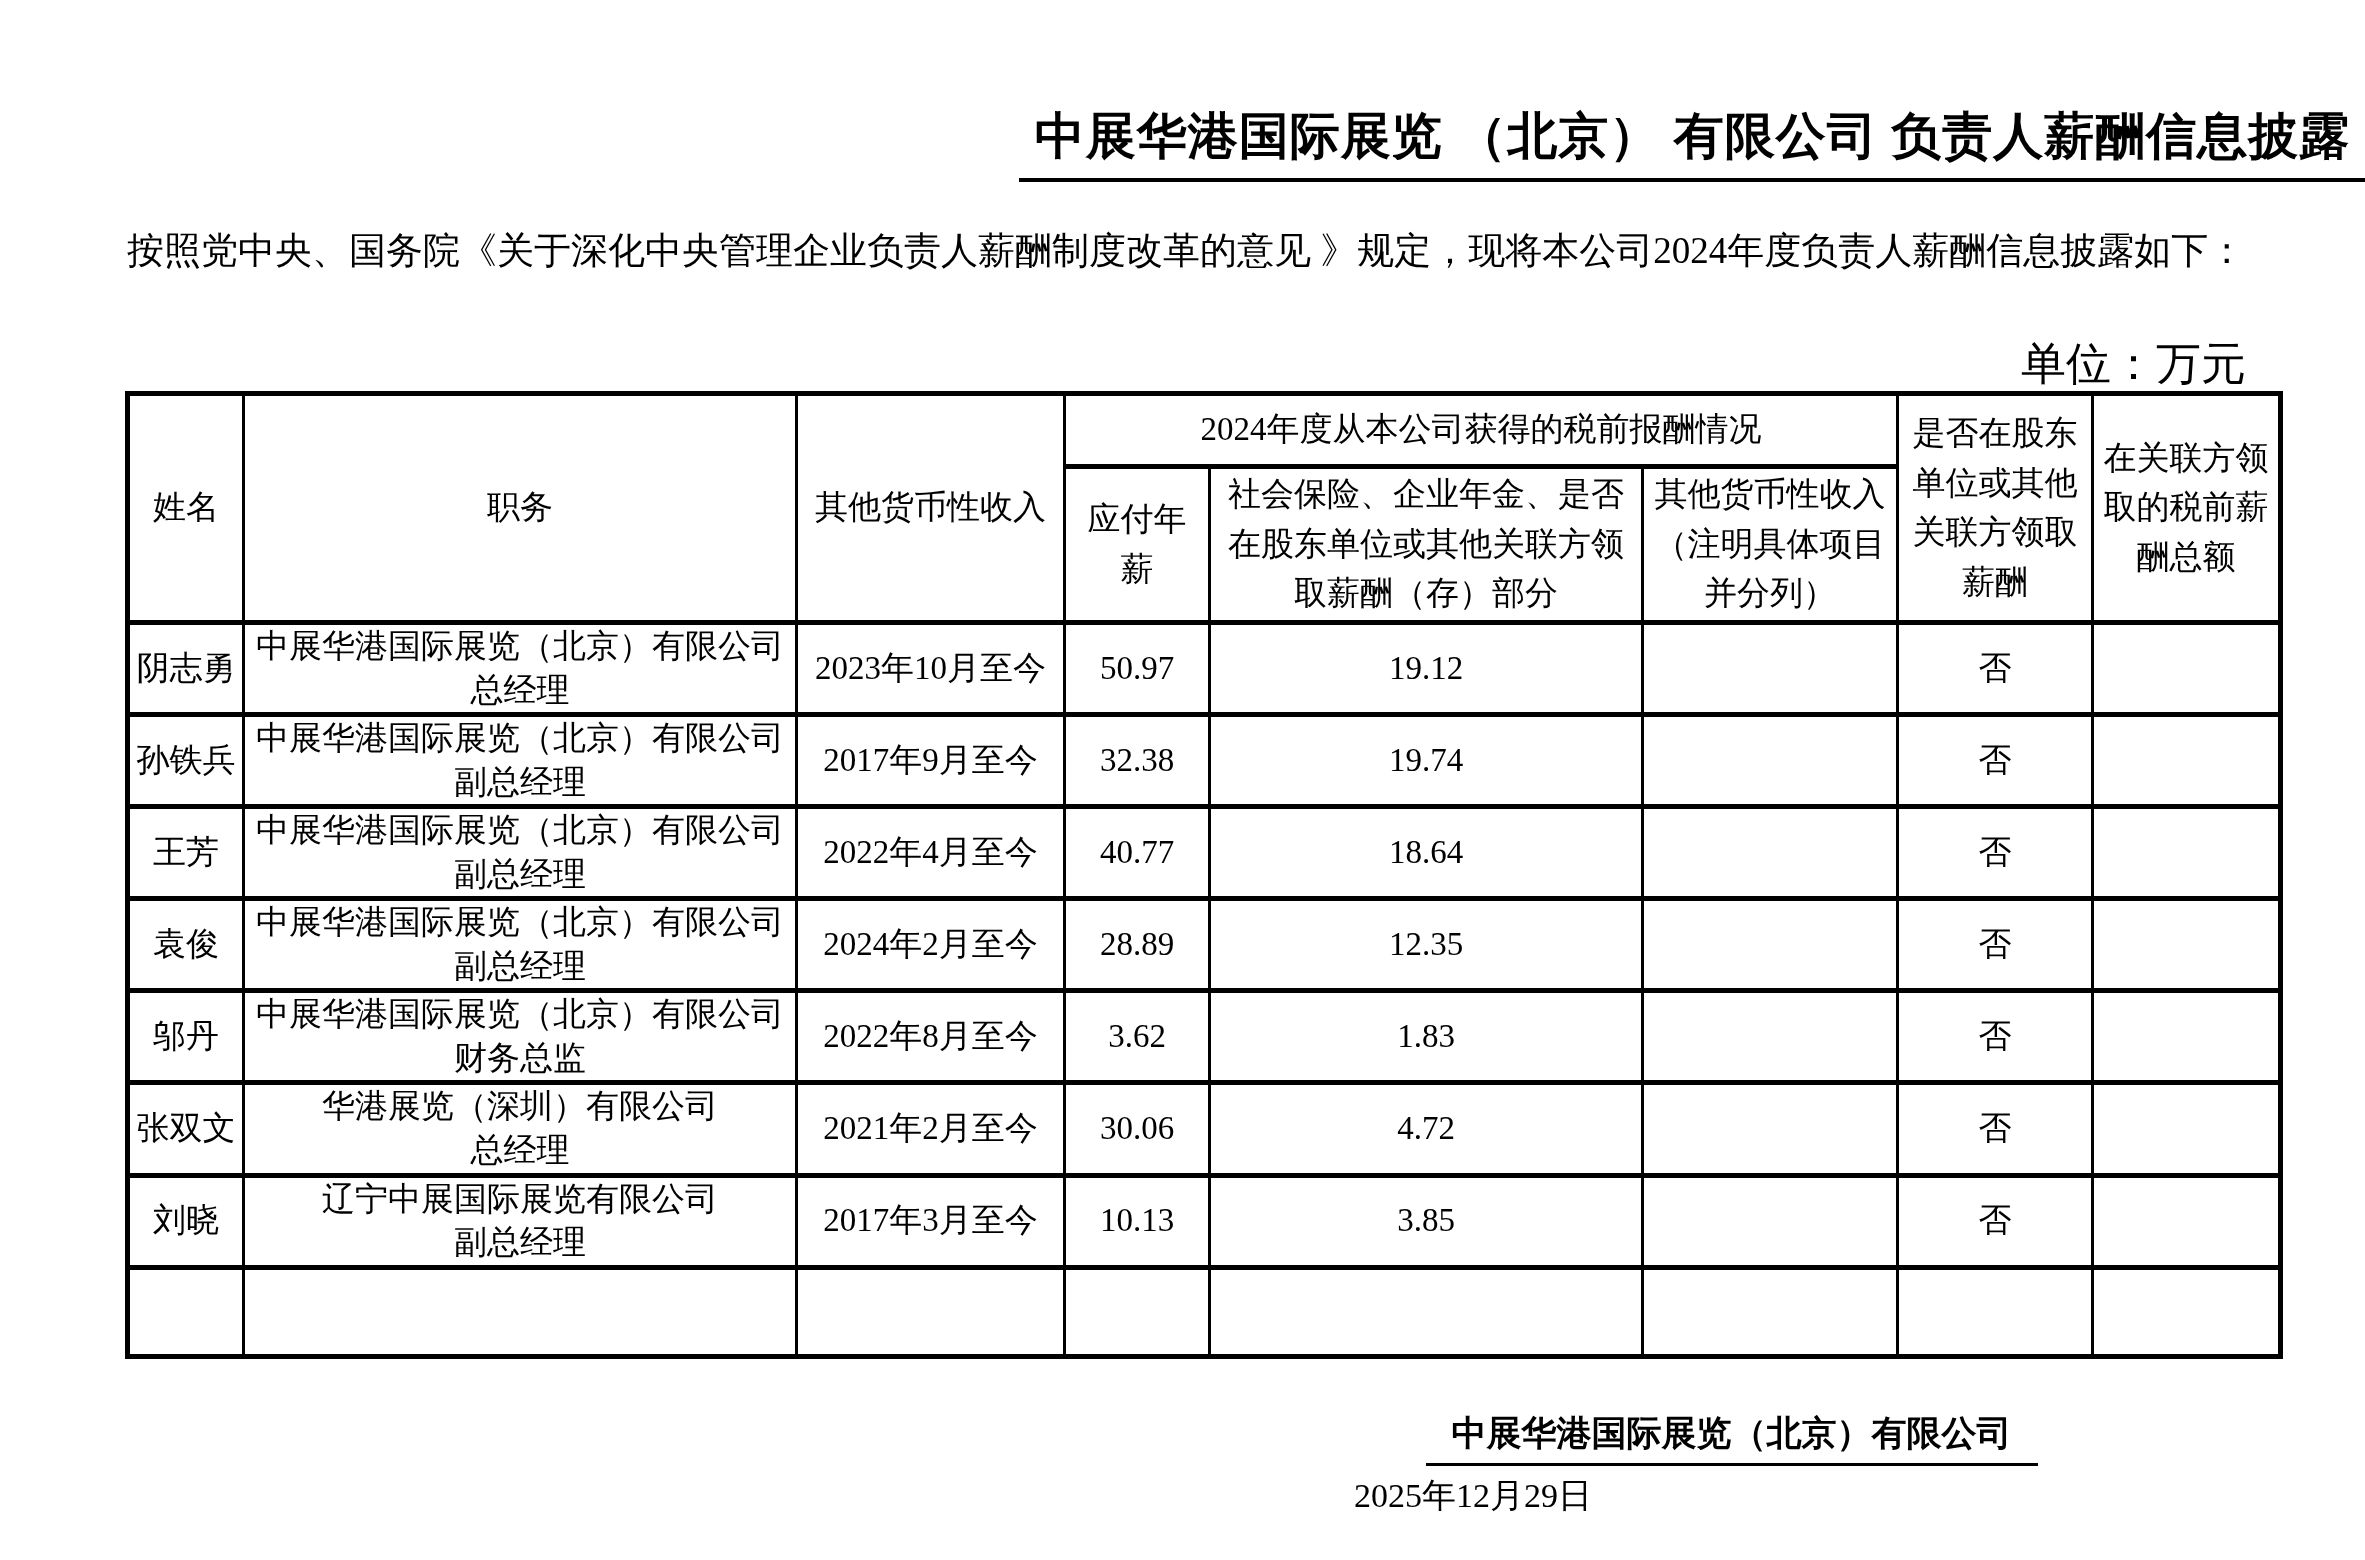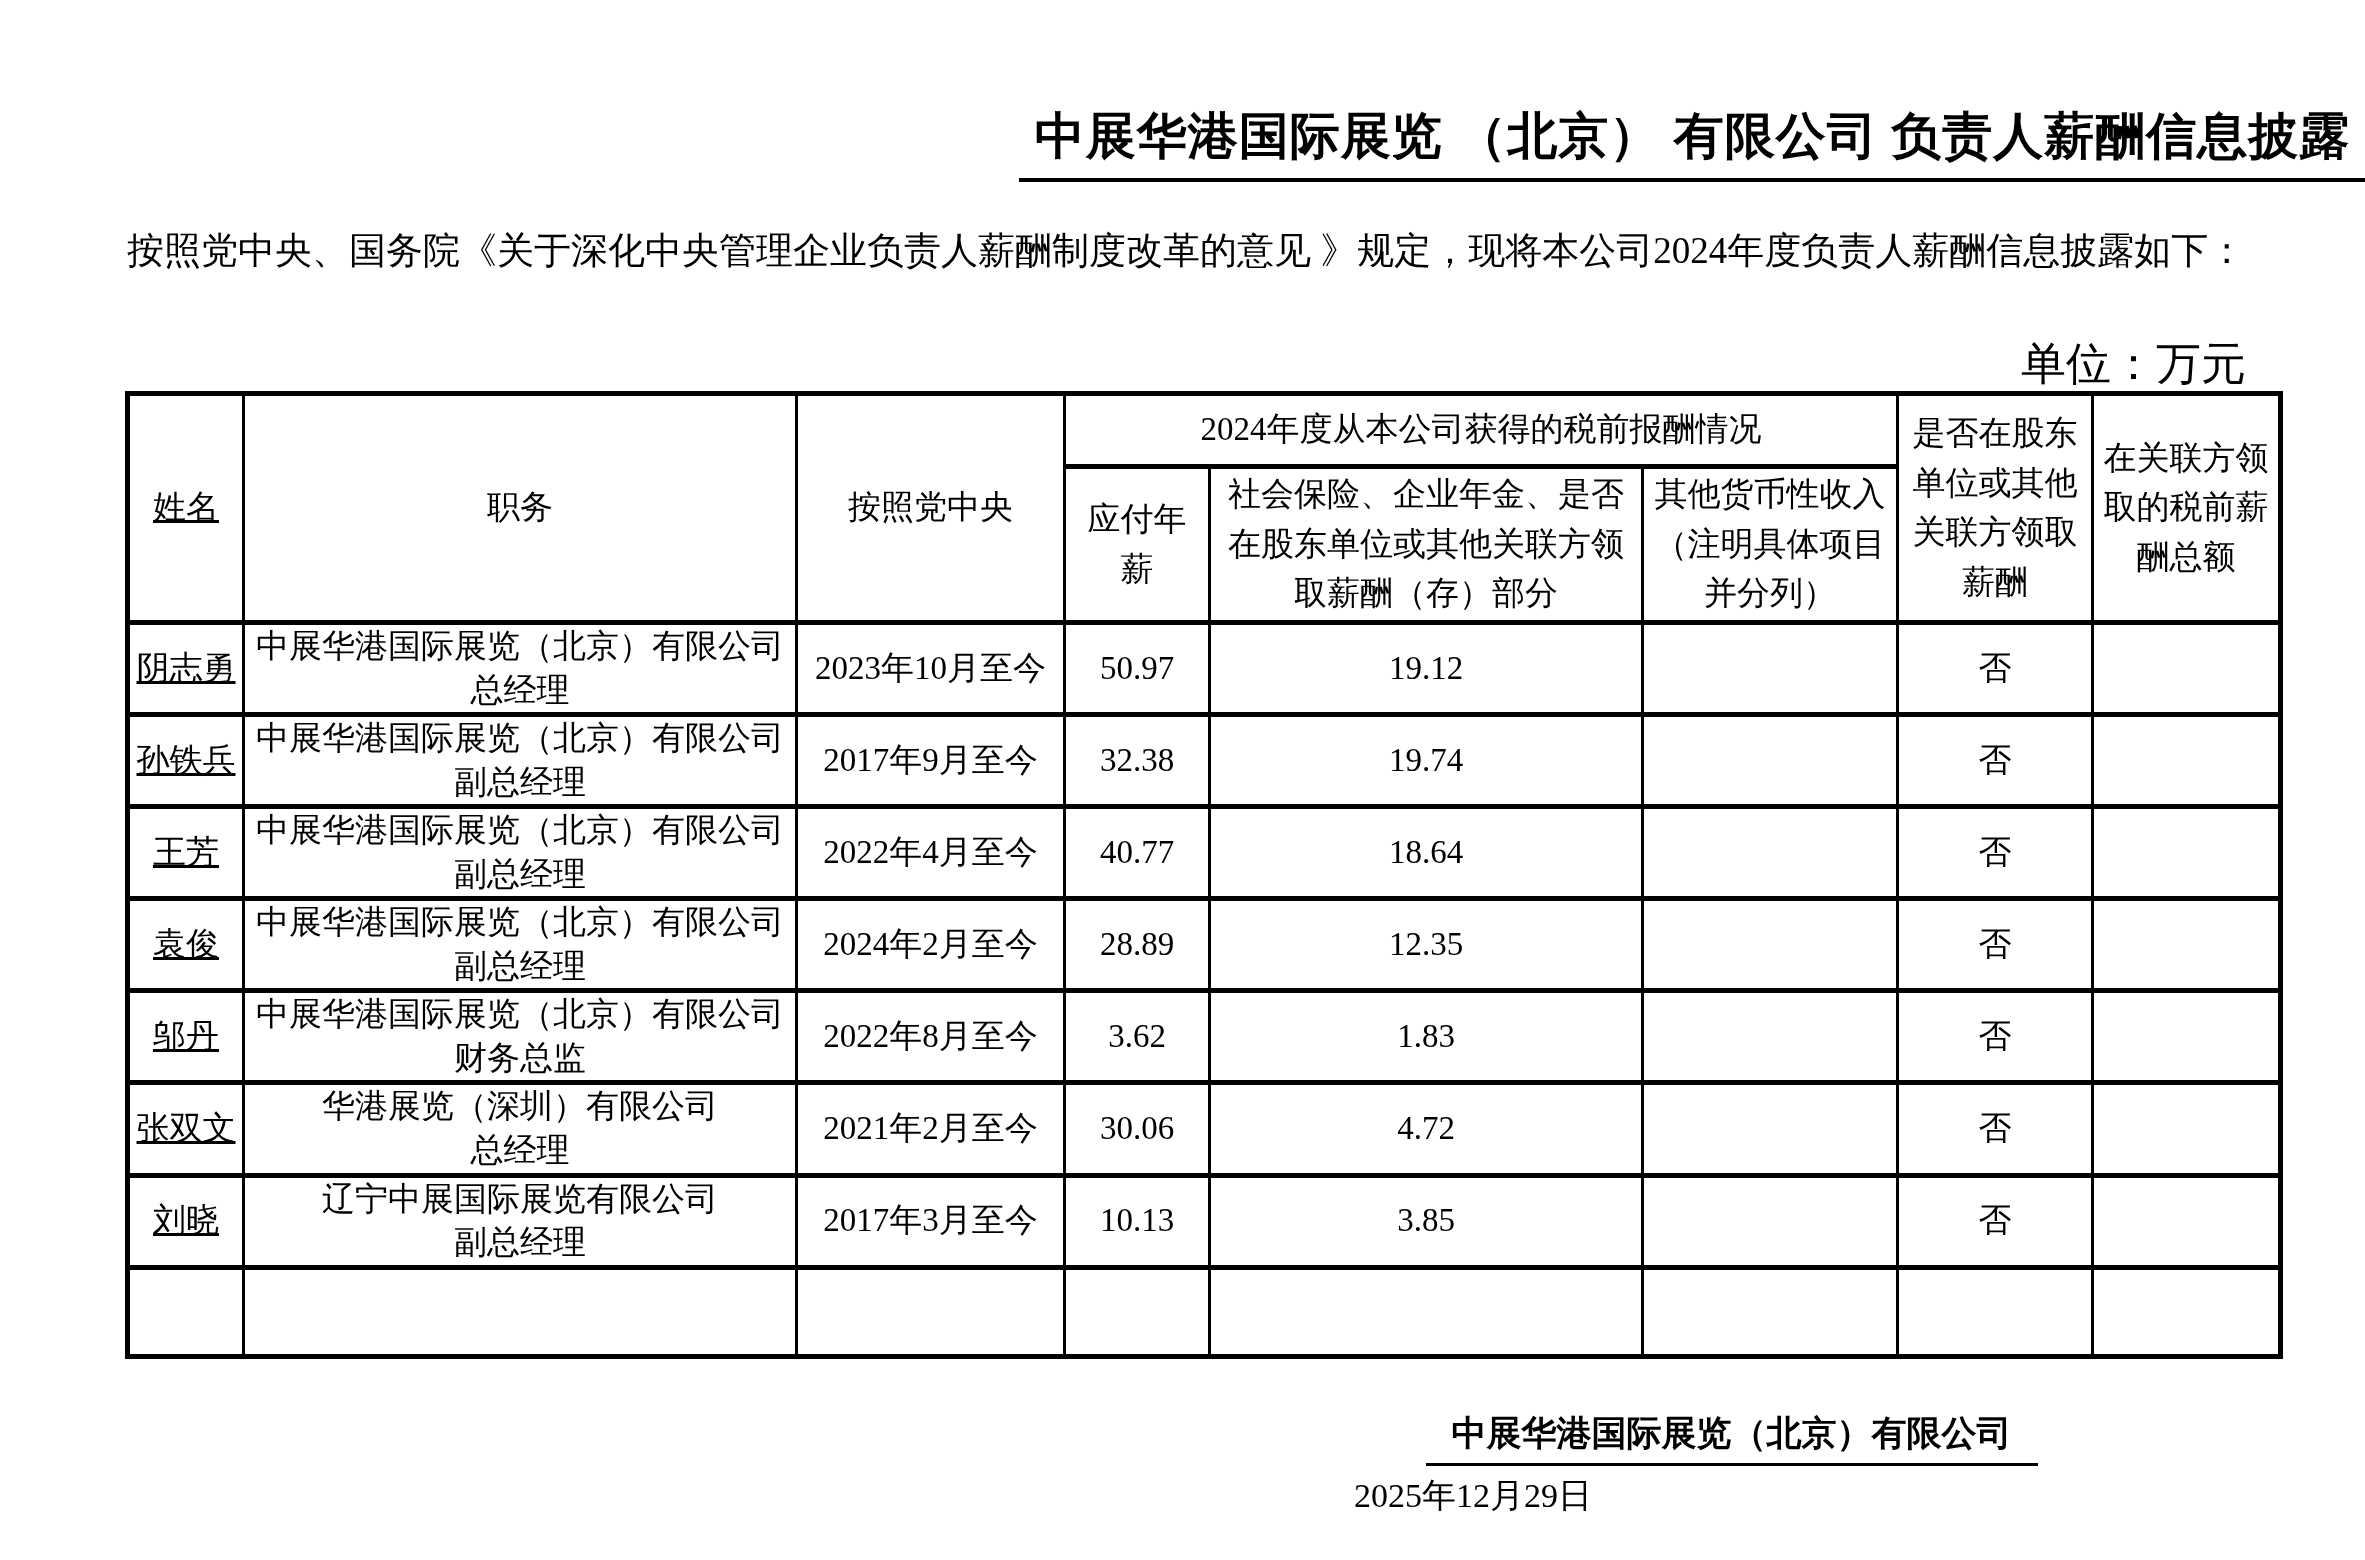--- a/index.html
+++ b/index.html
@@ -26,21 +26,21 @@
     border-collapse:collapse;table-layout:fixed;
     border:5.8px solid #000;
   }
   .doc-table th,.doc-table td{
     border-left:3.1px solid #000;border-right:3.1px solid #000;
     border-top:5.8px solid #000;border-bottom:5.8px solid #000;
     font-weight:400;font-size:33px;line-height:1.5;
     text-align:center;vertical-align:middle;
     padding:0 5.2px;box-sizing:border-box;overflow:hidden;
   }
-  .doc-table td.c-name,.doc-table th.h-name{padding:0 2.1px;text-decoration:underline;}
+  .doc-table td.c-name,.doc-table th.h-name{padding:0 2.1px;}
   tr.hr1{height:73px;}
   tr.hr2{height:156px;}
   tr.dr{height:89px;}
   .c-pos span{display:block;line-height:1.32;}
   .footer-company{
     position:absolute;top:1410px;left:1354px;width:755px;
     text-align:center;font-size:35px;font-weight:700;
   }
   .footer-company .u{display:inline-block;border-bottom:3.7px solid #000;padding:0 26px 6.3px 26px;}
   .footer-date{
@@ -67,21 +67,21 @@
       <col style="width:145px">
     <col style="width:433px">
       <col style="width:255px">
       <col style="width:195px">
       <col style="width:188px">
   </colgroup>
   <thead>
     <tr class="hr1">
       <th class="h-name" rowspan="2">姓名</th>
       <th rowspan="2">职务</th>
-      <th rowspan="2">按照党中央</th>
+      <th rowspan="2">其他货币性收入</th>
       <th colspan="3">2024年度从本公司获得的税前报酬情况</th>
       <th rowspan="2">是否在股东单位或其他关联方领取薪酬</th>
       <th rowspan="2">在关联方领取的税前薪酬总额</th>
     </tr>
     <tr class="hr2">
       <th>应付年薪</th>
       <th>社会保险、企业年金、是否在股东单位或其他关联方领取薪酬（存）部分</th>
       <th>其他货币性收入（注明具体项目并分列）</th>
     </tr>
   </thead>

